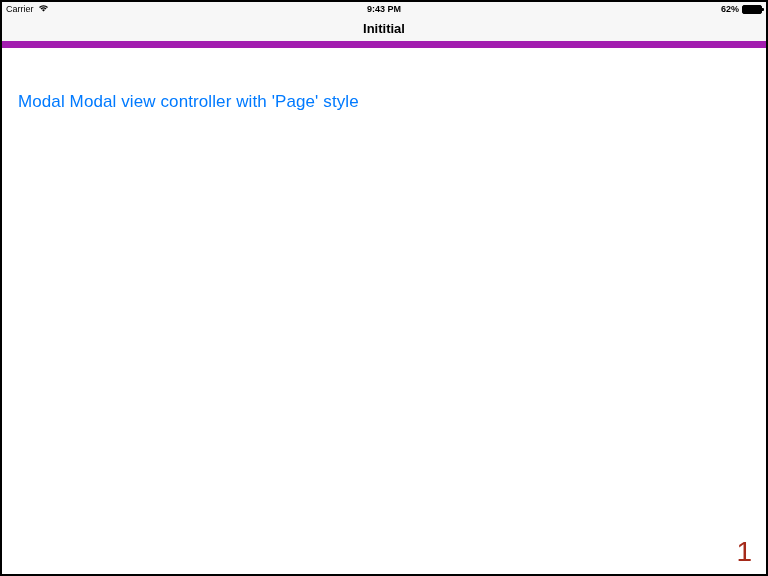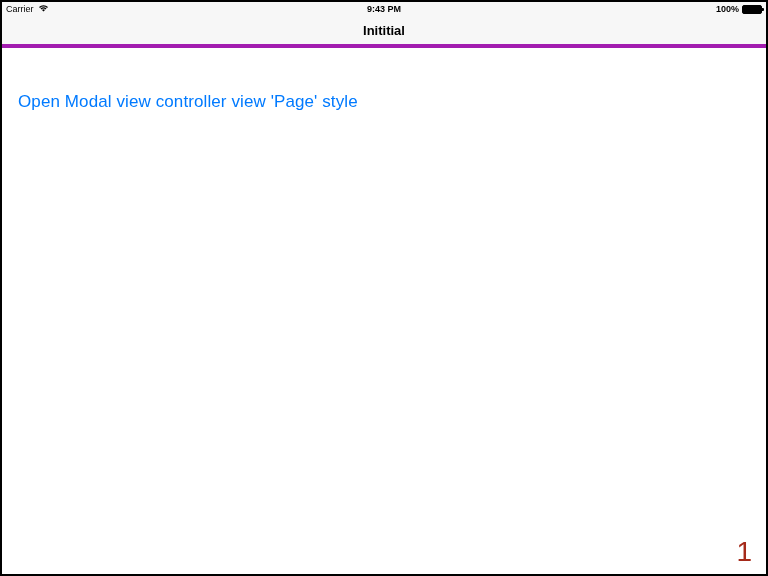--- a/index.html
+++ b/index.html
@@ -62,21 +62,21 @@
       right: -3px;
       top: 2px;
       width: 2px;
       height: 3px;
       background: #000;
       border-radius: 0 1px 1px 0;
     }
     .nav-bar {
       height: 32px;
       background: #f7f7f7;
-      border-bottom: 4px solid #a21caf;
+      border-bottom: 7px solid #a21caf;
       display: flex;
       align-items: center;
       justify-content: center;
     }
     .nav-title {
       font-size: 13px;
       font-weight: 600;
       color: #000;
     }
     .content {
@@ -109,26 +109,26 @@
   <div class="status-left">
     <span>Carrier</span>
     <span class="wifi-icon">
       <svg width="11" height="8" viewBox="0 0 11 8">
         <path d="M5.5 7.5 L4 6 A2 2 0 0 1 7 6 Z M2.5 4.5 A4.2 4.2 0 0 1 8.5 4.5 L7.5 5.5 A2.8 2.8 0 0 0 3.5 5.5 Z M1 3 A6.4 6.4 0 0 1 10 3 L9 4 A5 5 0 0 0 2 4 Z" fill="#000"></path>
       </svg>
     </span>
   </div>
   <div class="status-center">9:43 PM</div>
   <div class="status-right">
-    <span>100%</span>
+    <span>62%</span>
     <span class="battery-icon"></span>
   </div>
 </div>
 
 <div class="nav-bar">
   <div class="nav-title">Inititial</div>
 </div>
 
 <div class="content">
-  <button class="link-button">Open Modal view controller view 'Page' style</button>
+  <button class="link-button">Modal Modal view controller with 'Page' style</button>
 </div>
 
 <div class="page-number">1</div>
 
 </body></html>

